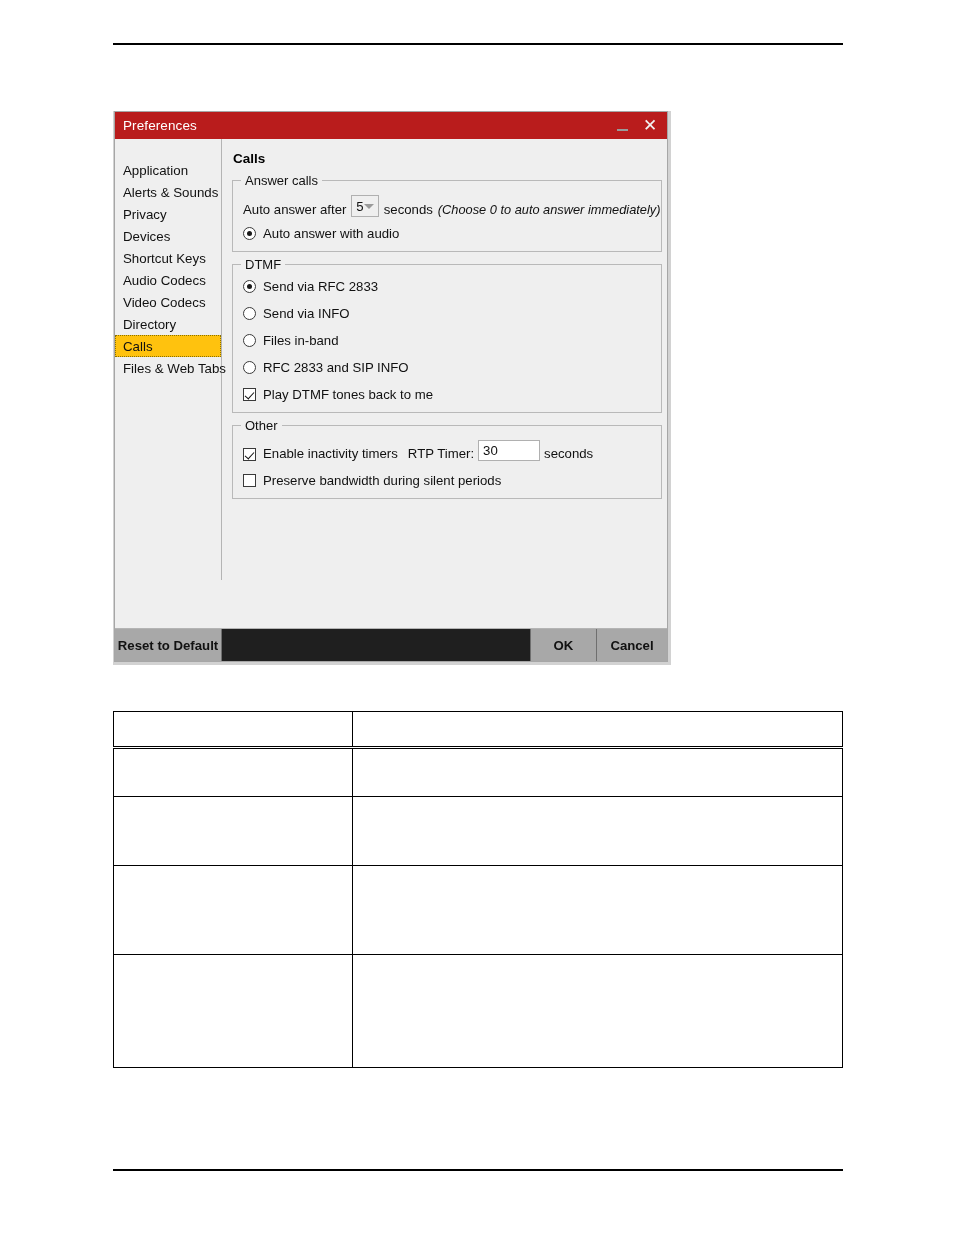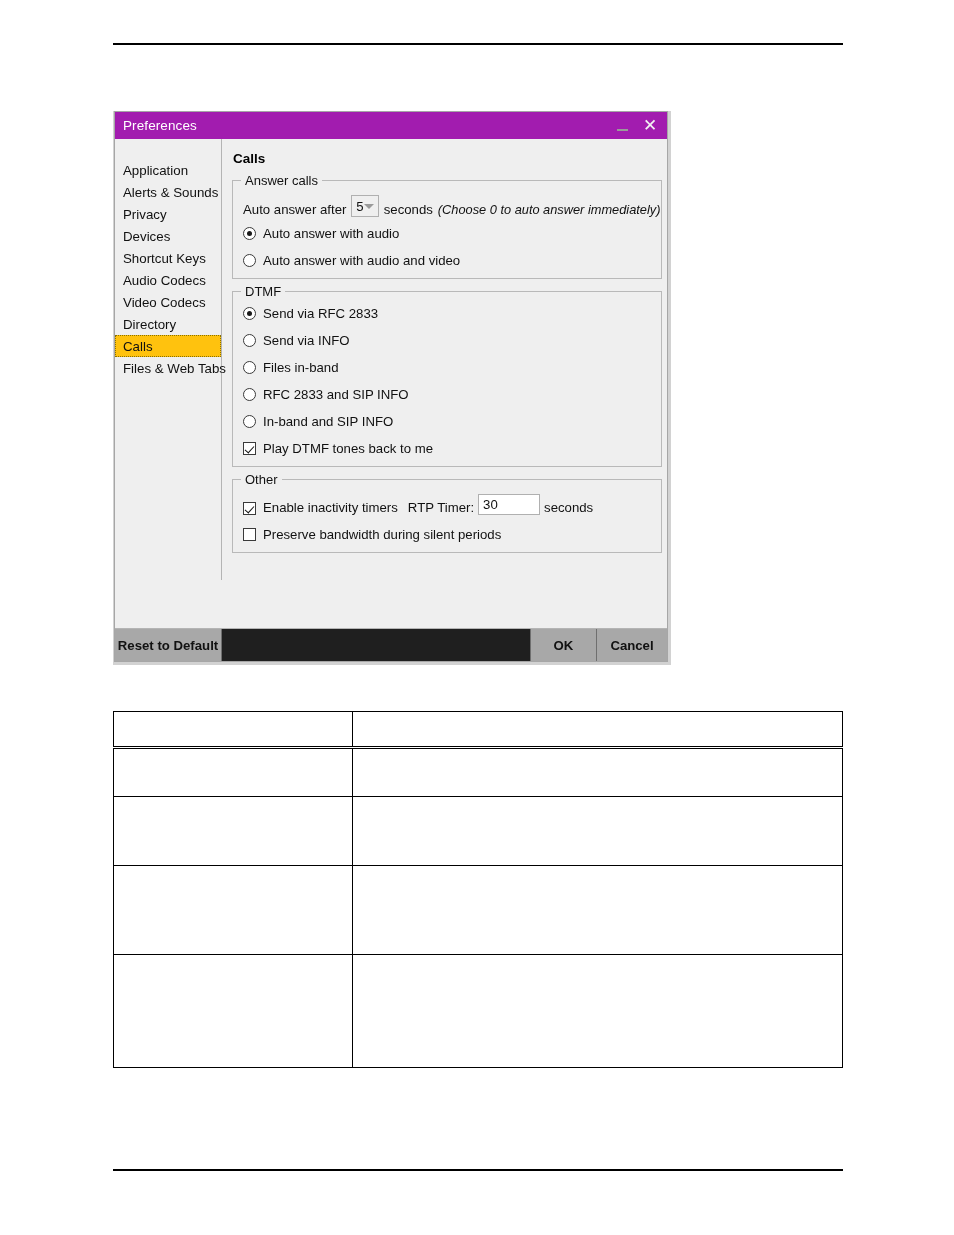--- a/index.html
+++ b/index.html
@@ -45,21 +45,21 @@
     background: #efefef;
     border: 1px solid #a6a6a6;
     box-sizing: border-box;
     display: flex;
     flex-direction: column;
   }
 
   
   .titlebar {
     height: 27px;
-    background: #a21caf;
+    background: #b91c1c;
     display: flex;
     align-items: center;
     flex: none;
     position: relative;
   }
   .titlebar-title {
     color: #ffffff;
     font-size: 13.5px;
     margin-left: 8px;
     letter-spacing: .1px;
@@ -352,48 +352,40 @@
             <span class="combo-arrow"></span>
           </span>
           <span>seconds</span>
           <span class="hint">(Choose 0 to auto answer immediately)</span>
         </div>
 
         <div class="opt">
           <span class="radio on"></span>
           <span>Auto answer with audio</span>
         </div>
-        <div class="opt">
-          <span class="radio"></span>
-          <span>Auto answer with audio and video</span>
-        </div>
       </div>
 
       <div class="group">
         <div class="group-legend">DTMF</div>
 
         <div class="opt">
           <span class="radio on"></span>
           <span>Send via RFC 2833</span>
         </div>
         <div class="opt">
           <span class="radio"></span>
           <span>Send via INFO</span>
         </div>
         <div class="opt">
           <span class="radio"></span>
           <span>Files in-band</span>
         </div>
         <div class="opt">
           <span class="radio"></span>
           <span>RFC 2833 and SIP INFO</span>
-        </div>
-        <div class="opt">
-          <span class="radio"></span>
-          <span>In-band and SIP INFO</span>
         </div>
         <div class="opt">
           <span class="cb on"></span>
           <span>Play DTMF tones back to me</span>
         </div>
       </div>
 
       <div class="group">
         <div class="group-legend">Other</div>
 

